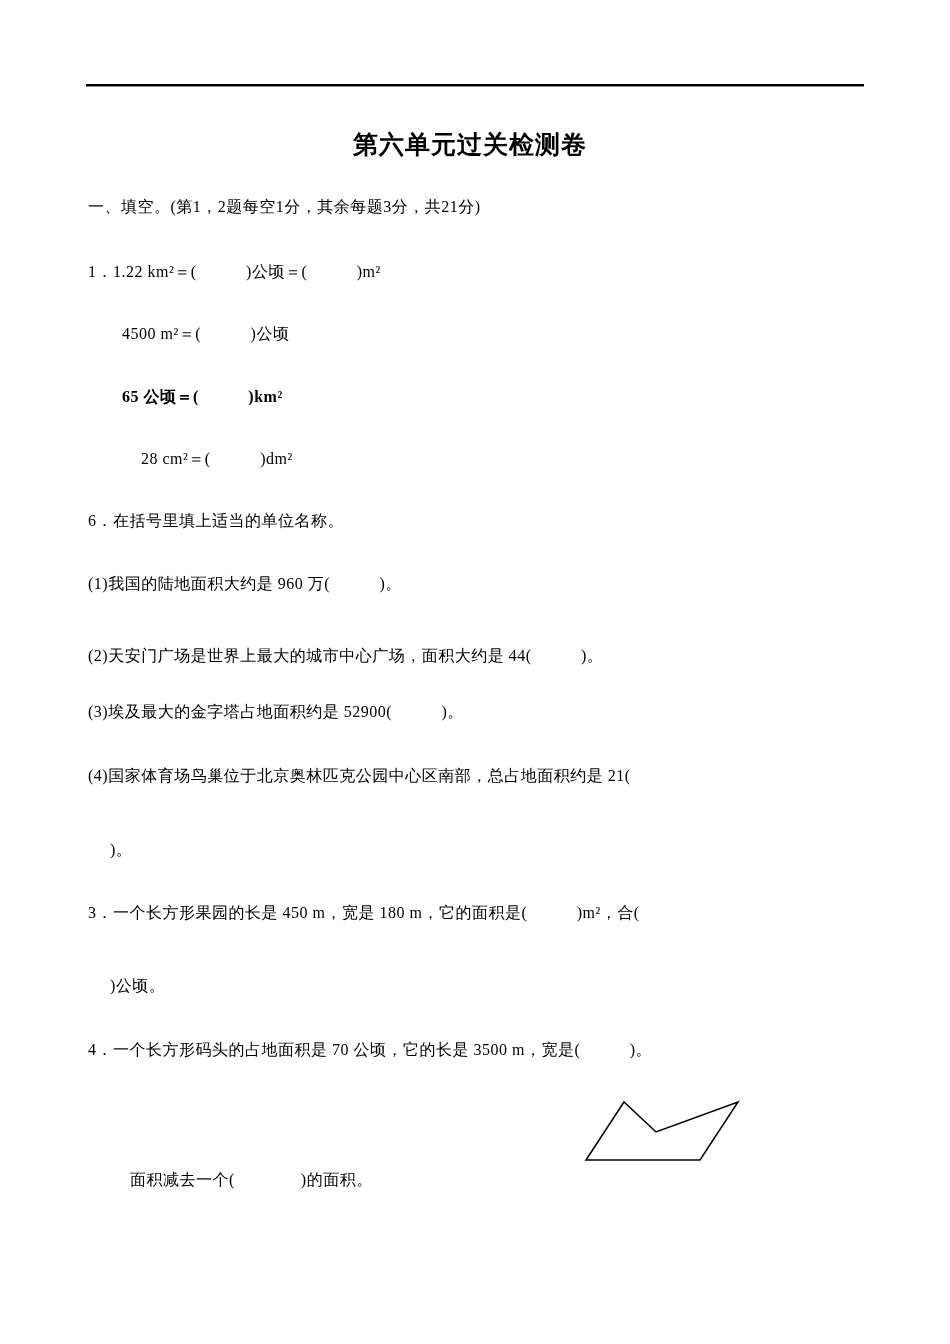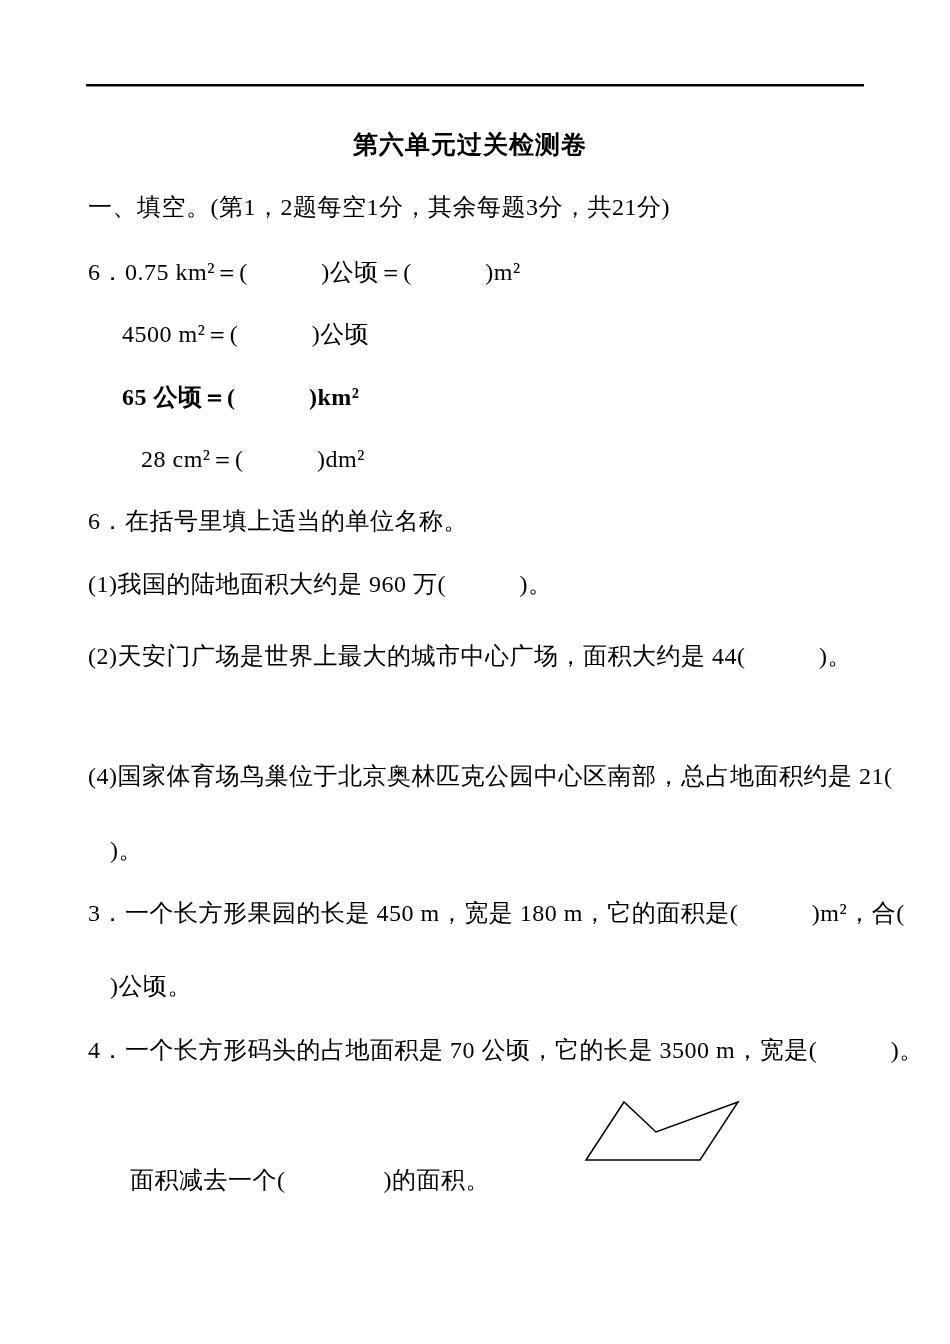--- a/index.html
+++ b/index.html
@@ -20,21 +20,21 @@
     position: absolute;
     left: 86px;
     top: 84px;
     width: 778px;
     height: 2px;
     background: #000000;
     border-bottom: 1px solid #8a8a8a;
   }
   .line {
     position: absolute;
-    font-size: 24px;
+    font-size: 16px;
     line-height: 32px;
     white-space: nowrap;
     letter-spacing: 0.5px;
   }
   .doc-title {
     position: absolute;
     left: 0;
     top: 128px;
     width: 100%;
     text-align: center;
@@ -82,28 +82,29 @@
 <body>
 
 <div class="page">
 
   <div class="rule"></div>
 
   <div class="doc-title">第六单元过关检测卷</div>
 
   <div class="line ind0 t-heading">一、填空。(第1，2题每空1分，其余每题3分，共21分)</div>
 
-  <div class="line ind0 t-q1a">6．0.75 km²＝(　　　)公顷＝(　　　)m²</div>
+  <div class="line ind0 t-q1a">1．1.22 km²＝(　　　)公顷＝(　　　)m²</div>
   <div class="line ind1 t-q1b">4500 m²＝(　　　)公顷</div>
   <div class="line ind1 t-q1c">65 公顷＝(　　　)km²</div>
   <div class="line ind1 t-q1d">28 cm²＝(　　　)dm²</div>
 
   <div class="line ind0 t-q2h">6．在括号里填上适当的单位名称。</div>
   <div class="line ind0 t-q2i1">(1)我国的陆地面积大约是 960 万(　　　)。</div>
   <div class="line ind0 t-q2i2">(2)天安门广场是世界上最大的城市中心广场，面积大约是 44(　　　)。</div>
+  <div class="line ind0 t-q2i3">(3)埃及最大的金字塔占地面积约是 52900(　　　)。</div>
   <div class="line ind0 t-q2i4a">(4)国家体育场鸟巢位于北京奥林匹克公园中心区南部，总占地面积约是 21(</div>
   <div class="line ind2 t-q2i4b">)。</div>
 
   <div class="line ind0 t-q3a">3．一个长方形果园的长是 450 m，宽是 180 m，它的面积是(　　　)m²，合(</div>
   <div class="line ind2 t-q3b">)公顷。</div>
 
   <div class="line ind0 t-q4">4．一个长方形码头的占地面积是 70 公顷，它的长是 3500 m，宽是(　　　)。</div>
 
   <div class="line ind1 t-q5b">面积减去一个(　　　　)的面积。</div>
 

